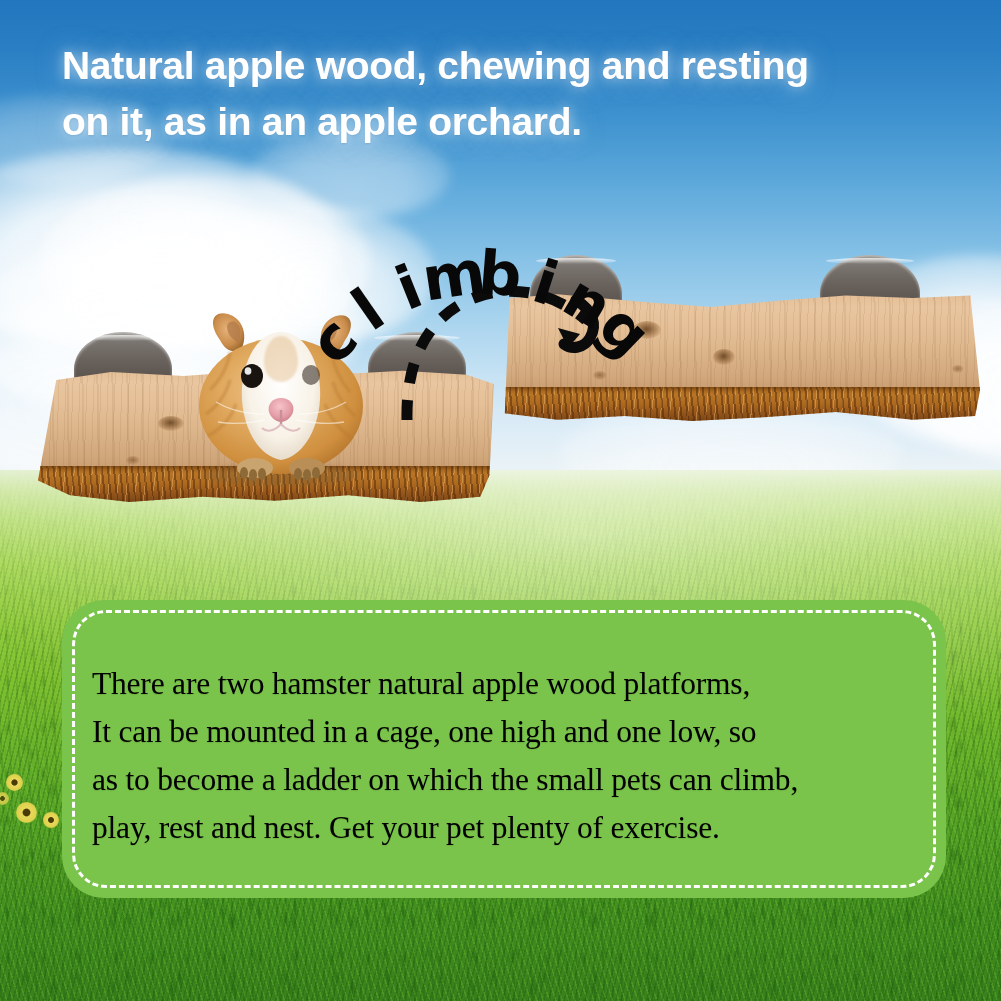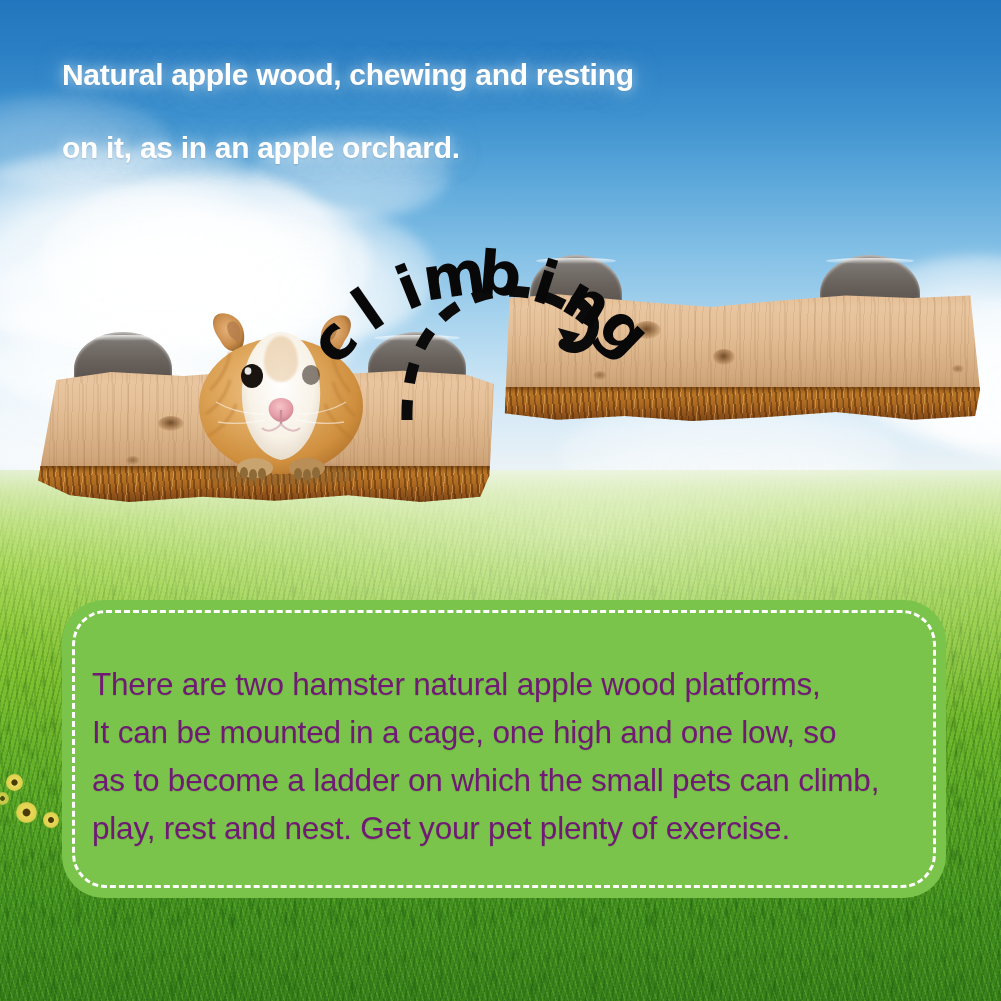--- a/index.html
+++ b/index.html
@@ -102,23 +102,23 @@
   }
   .fl1 { left:6px;  top:4px;  width:17px; height:17px; }
   .fl2 { left:16px; top:32px; width:21px; height:21px; }
   .fl3 { left:43px; top:42px; width:16px; height:16px; }
   .fl4 { left:-4px; top:22px; width:13px; height:13px; opacity:.8;}
 
   
   .headline {
     position:absolute; left:62px; top:38px; width:900px;
     color:#ffffff;
-    font-size:30px;
+    font-size:39px;
     font-weight:bold;
-    line-height:73px;
+    line-height:56px;
     letter-spacing:-.3px;
     text-shadow:0 0 12px rgba(255,255,255,.55), 0 0 26px rgba(190,225,250,.5), 0 1px 2px rgba(40,90,140,.28);
     white-space:pre-line;
   }
 
   
   .plat { position:absolute; }
 
   
   .cup {
@@ -176,26 +176,27 @@
     background:#7bc44c;
     border-radius:42px;
   }
   .panel-dash {
     position:absolute; left:10px; top:10px; right:10px; bottom:10px;
     border:3px dashed #ffffff;
     border-radius:34px;
   }
   .panel-text {
     position:absolute; left:30px; top:60px; right:24px;
-    color:#701a75;
+    color:#000000;
     font-size:31.5px;
     line-height:48px;
     letter-spacing:-.2px;
     white-space:pre-line;
     text-shadow:0 1px 1px rgba(60,120,30,.22);
+    font-family:Liberation Serif, serif;
   }
 </style>
 </head>
 <body>
 
 <div id="stage">
 
   <div class="sky"></div>
   <div class="cloud cl10"></div>
   <div class="cloud cl9"></div>

